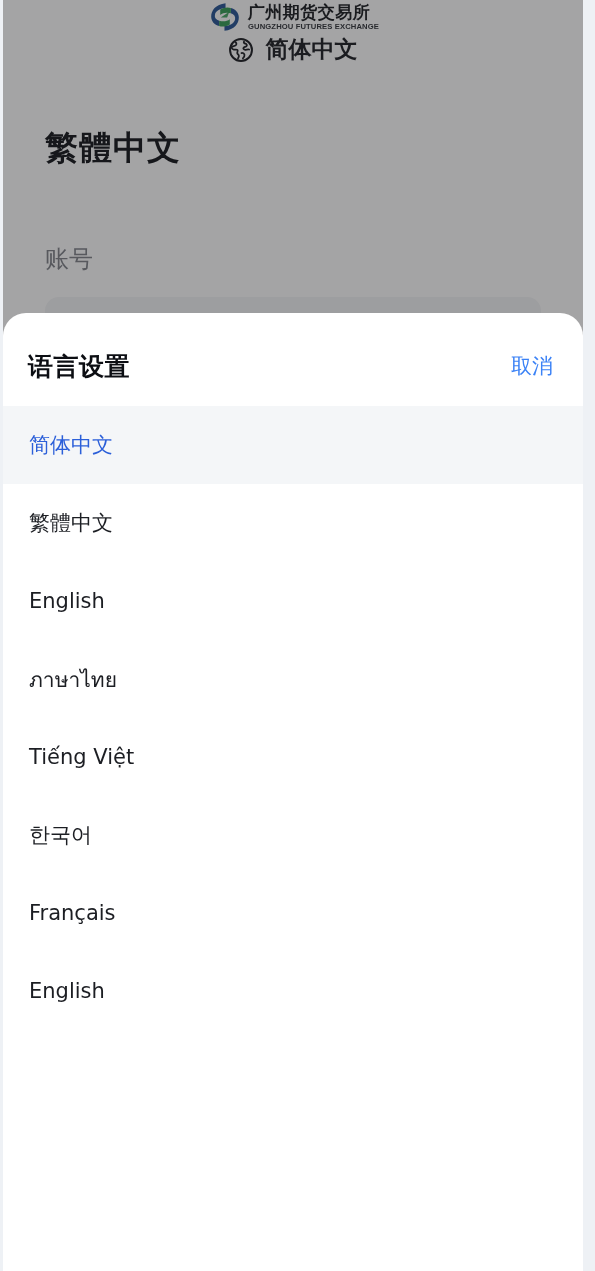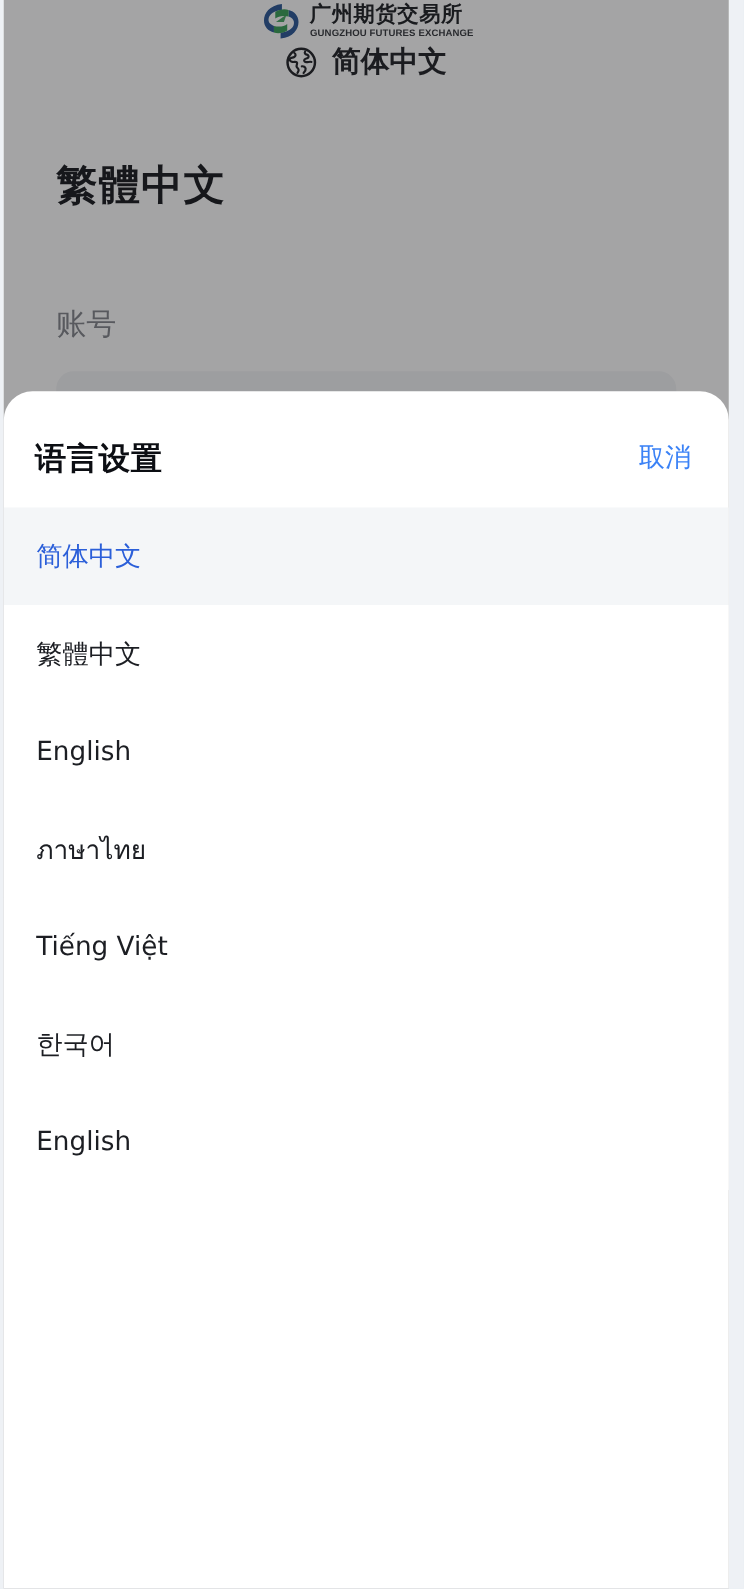--- a/index.html
+++ b/index.html
@@ -255,18 +255,21 @@
         <div class="lang-row">
           <span>ภาษาไทย</span>
         </div>
         <div class="lang-row">
           <span>Tiếng Việt</span>
         </div>
         <div class="lang-row">
           <span>한국어</span>
         </div>
         <div class="lang-row">
+          <span>Français</span>
+        </div>
+        <div class="lang-row">
           <span>English</span>
         </div>
       </div>
   </div>
 
 </div>
 
 </body></html>

